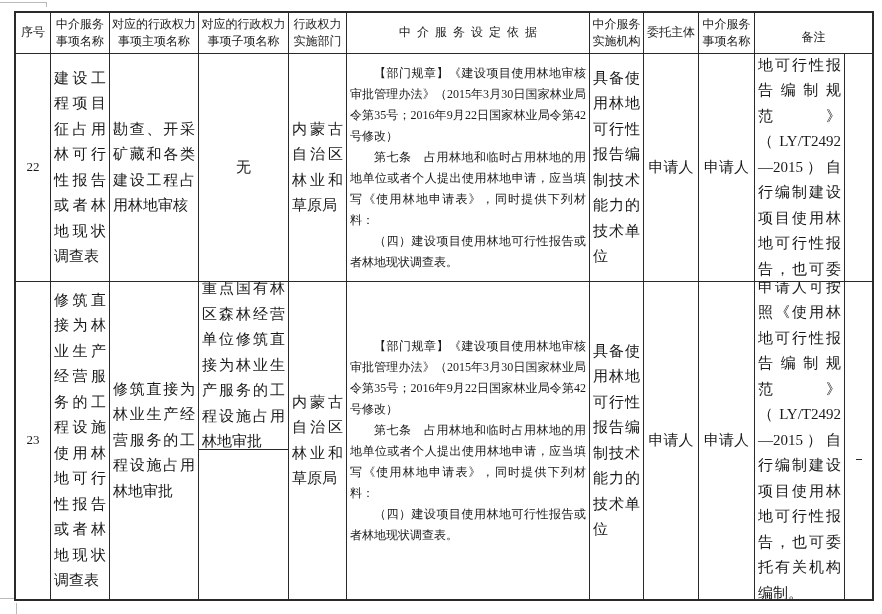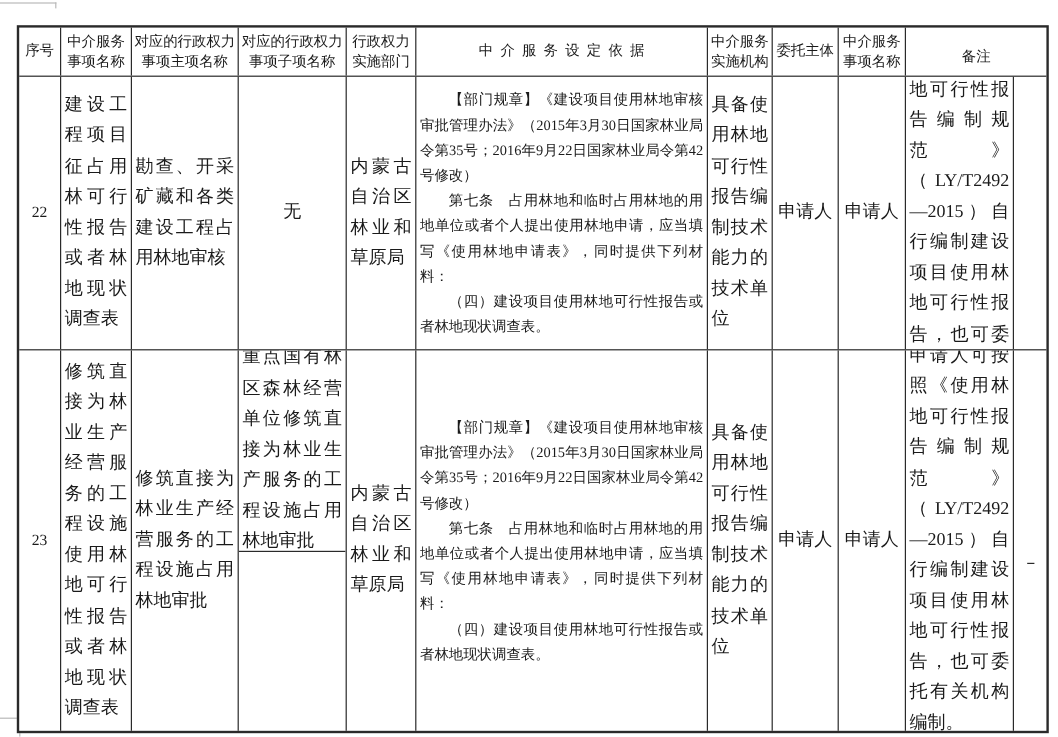--- a/index.html
+++ b/index.html
@@ -8,21 +8,21 @@
     font-family:"Liberation Serif","DejaVu Serif",serif;
     color:#1a1a1a;position:relative;
   }
   .artifact{position:absolute;background:#b9b9b9;}
   .af-top-h{left:0;top:2px;width:47px;height:1px;}
   .af-top-v{left:46px;top:2px;width:1px;height:5px;}
   .af-bot-h{left:0;top:598px;width:15px;height:1px;}
   .af-bot-v{left:16px;top:603px;width:1px;height:11px;}
 
   .tbl{
-    position:absolute;left:14px;top:21px;width:860px;height:590px;
+    position:absolute;left:14px;top:11px;width:860px;height:590px;
     border:2px solid #2a2a2a;box-sizing:border-box;
     display:flex;flex-direction:column;background:#fff;
   }
   .row{display:flex;min-height:0;}
   .row-hdr{height:40px;border-bottom:1px solid #2a2a2a;}
   .row-22{height:227px;border-bottom:1px solid #2a2a2a;}
   .row-23{flex:1;}
   .cell{
     border-right:1px solid #2a2a2a;box-sizing:border-box;
     display:flex;align-items:center;justify-content:center;

